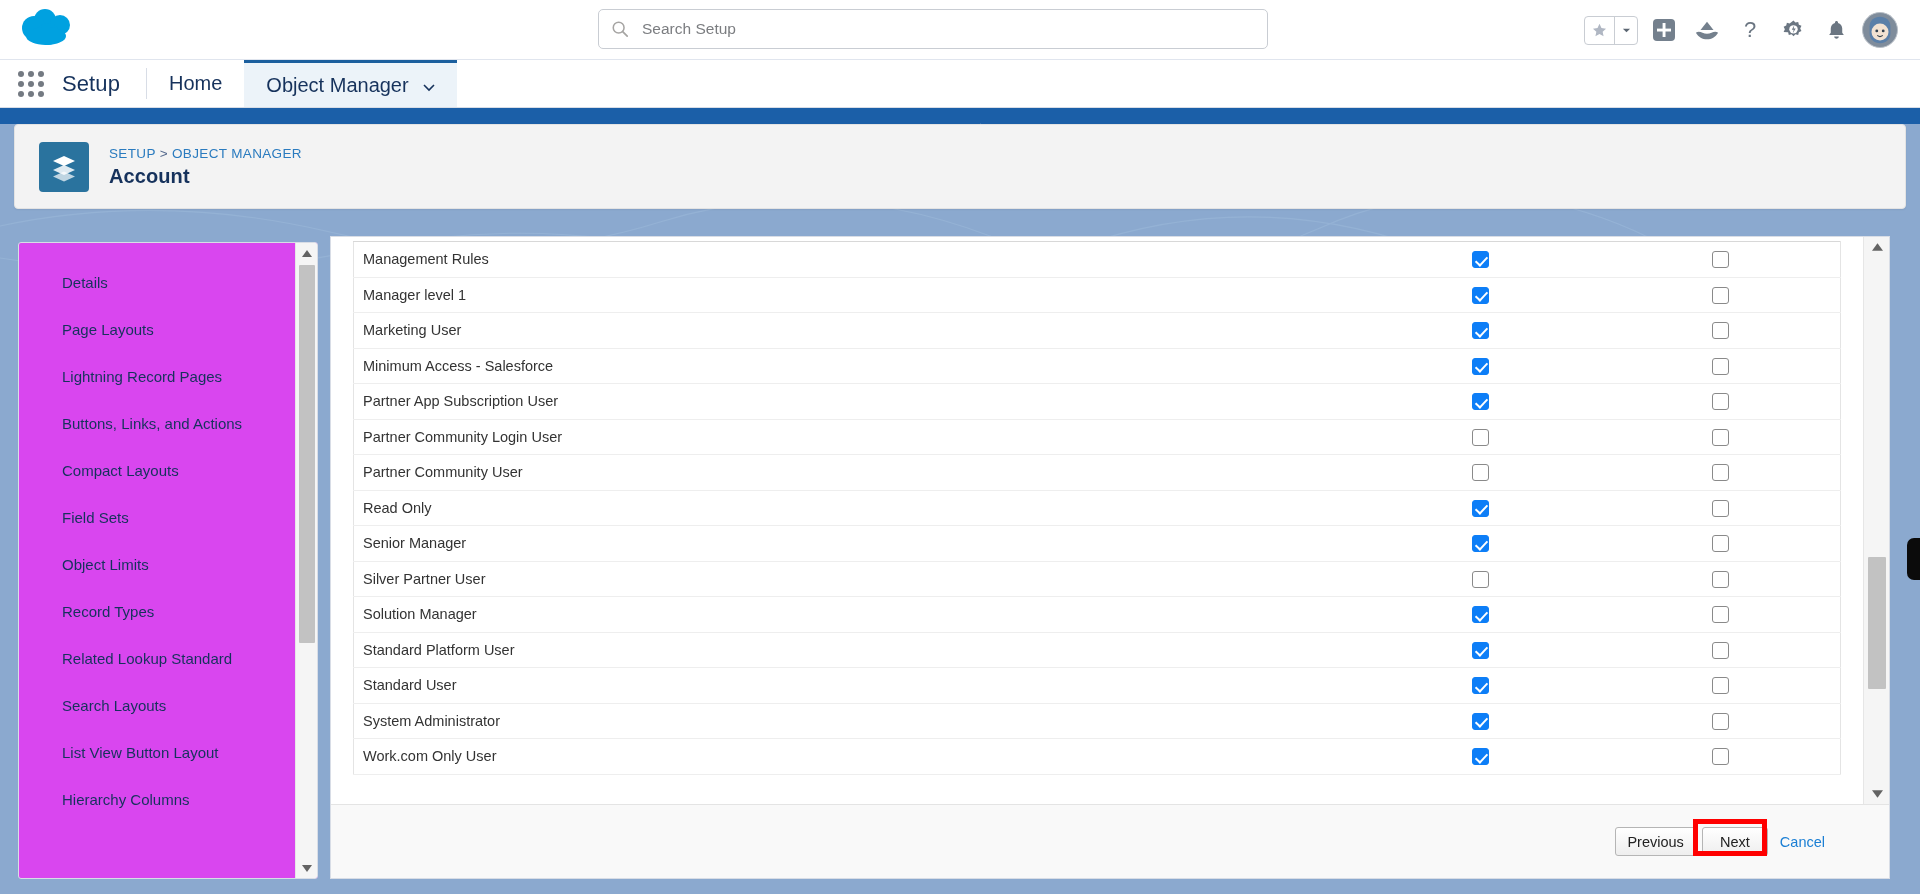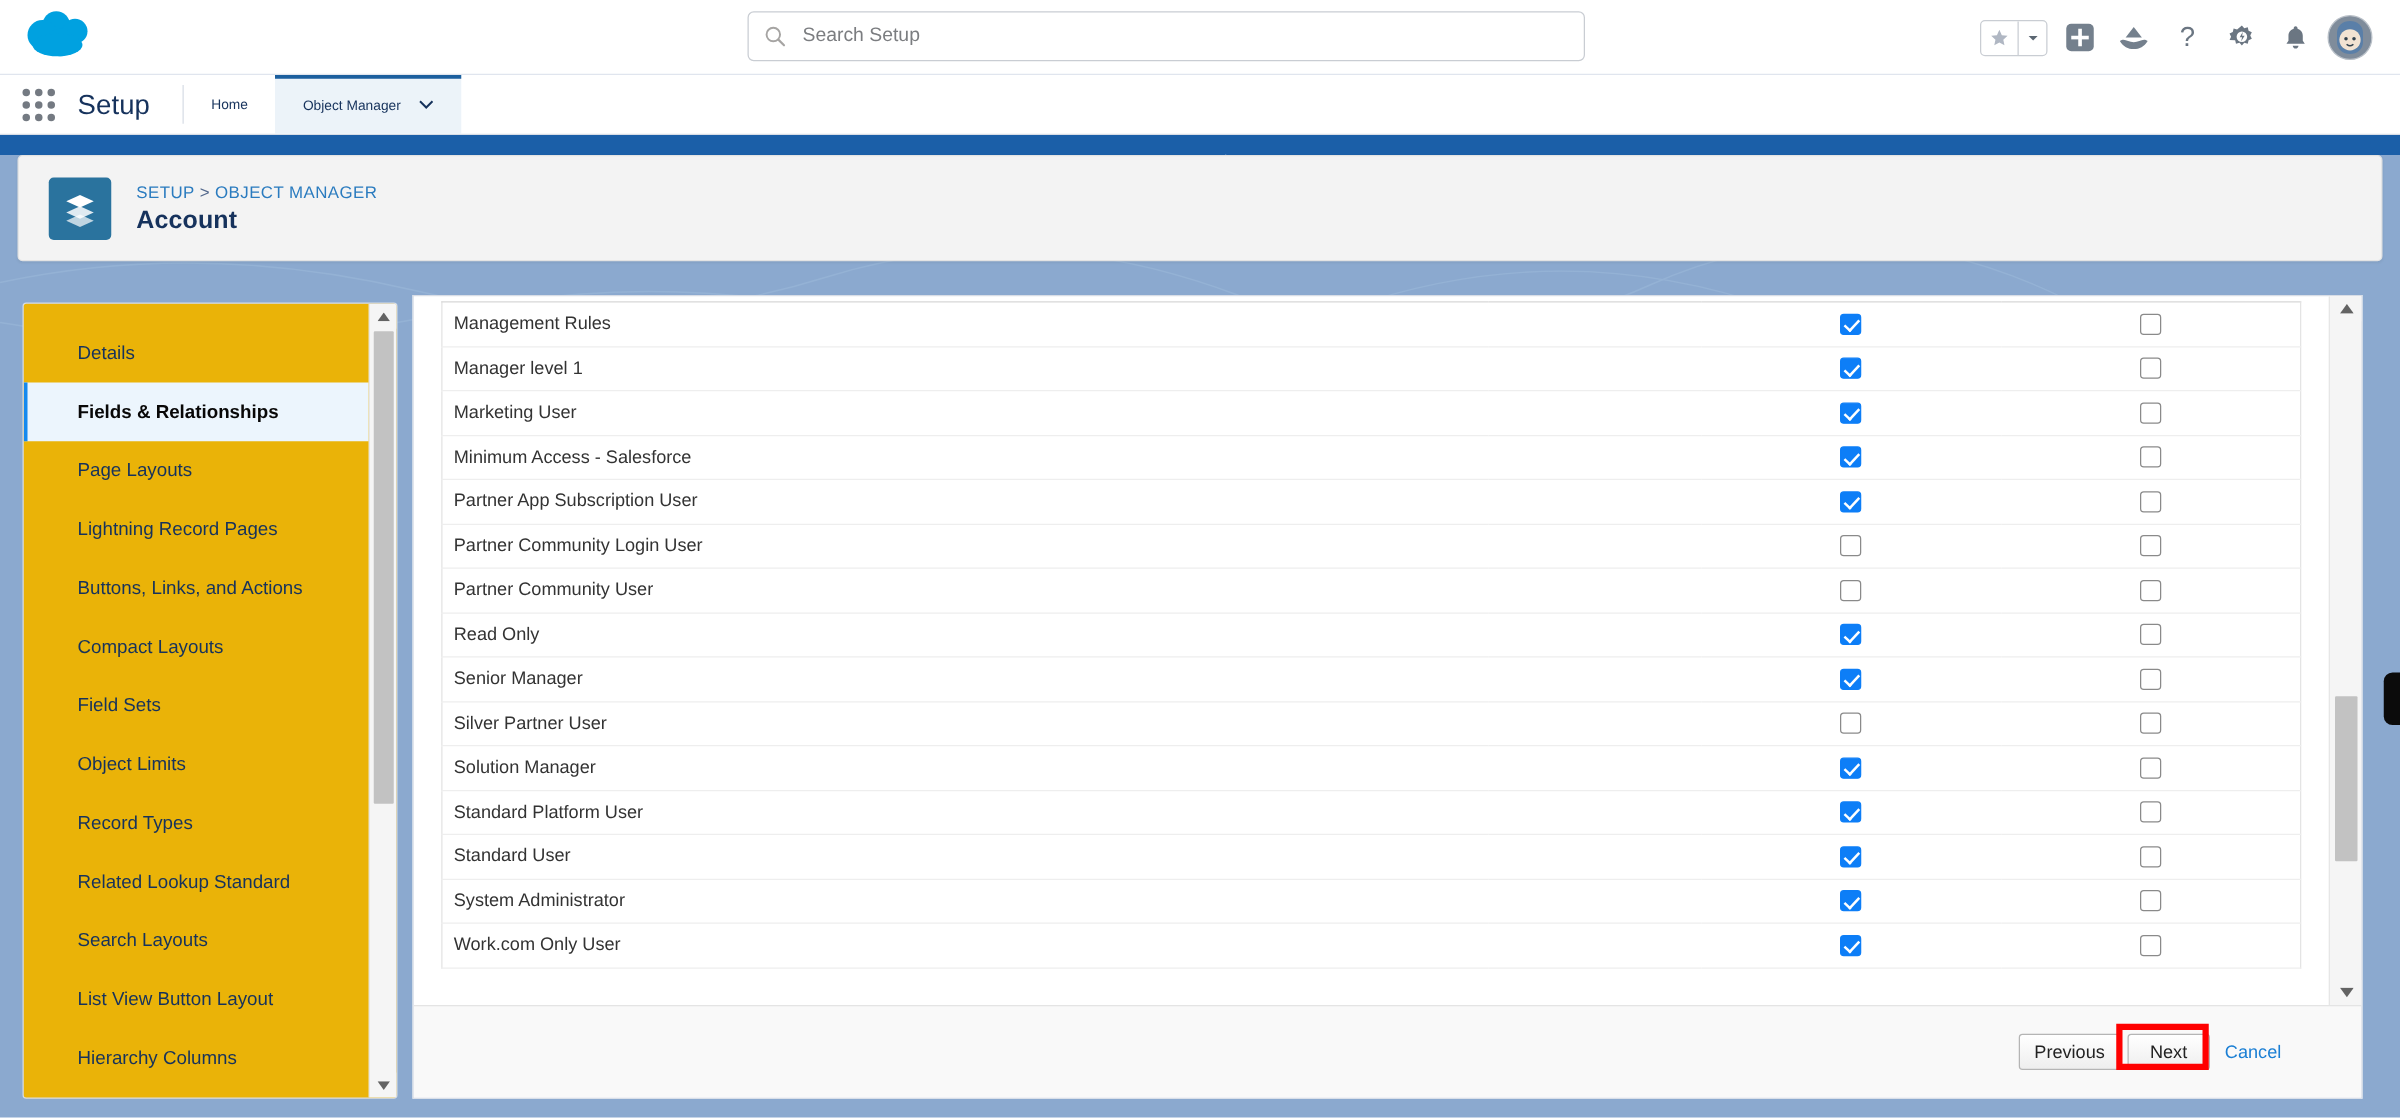--- a/index.html
+++ b/index.html
@@ -80,21 +80,21 @@
   .dot-grid { display: grid; grid-template-columns: repeat(3, 6px); gap: 4px; }
   .dot-grid span { width: 6px; height: 6px; border-radius: 50%; background: #747a82; }
   .setup-title {
     display: flex; align-items: center;
     font-size: 22px; color: #16325c; padding-right: 26px;
     letter-spacing: .1px;
   }
   .nav-divider { width: 1px; background: #d8dde6; margin: 8px 0; }
   .nav-tab {
     display: flex; align-items: center; padding: 0 22px;
-    font-size: 11px; color: #16325c; cursor: pointer;
+    font-size: 20px; color: #16325c; cursor: pointer;
     position: relative;
     text-align: right;
   }
   .nav-tab.active {
     background: #ecf3f9;
     border-top: 3px solid #1b5f9e;
     color: #16325c;
   }
   .nav-tab .caret-dn { margin-left: 14px; }
 
@@ -131,21 +131,21 @@
   .rh-text { margin-left: 20px; }
   .breadcrumb { font-size: 13.5px; color: #2a7bbf; letter-spacing: .35px; }
   .breadcrumb a { color: #2a7bbf; text-decoration: none; cursor: pointer; }
   .breadcrumb .sep { color: #54698d; margin: 0 4px; }
   .record-title { font-size: 20px; font-weight: bold; color: #16325c; margin-top: 4px; letter-spacing: .1px; }
 
   
   .sidebar {
     position: absolute; top: 242px; left: 18px;
     width: 300px; height: 637px;
-    background: #eab308;
+    background: #d946ef;
     border: 1px solid #d8dde6;
     border-radius: 3px;
     display: flex;
     overflow: hidden;
   }
   .sidebar-list {
     flex: 1 1 auto; padding-top: 16px;
     overflow: hidden;
   }
   .side-item {
@@ -429,23 +429,20 @@
     </div>
     <div class="record-title">Account</div>
   </div>
 </div>
 
 <div class="sidebar">
   <div class="sidebar-list" id="sidebar-list">
       <div class="side-item">
         <span>Details</span>
       </div>
-      <div class="side-item active">
-        <span>Fields &amp; Relationships</span>
-      </div>
       <div class="side-item">
         <span>Page Layouts</span>
       </div>
       <div class="side-item">
         <span>Lightning Record Pages</span>
       </div>
       <div class="side-item">
         <span>Buttons, Links, and Actions</span>
       </div>
       <div class="side-item">

